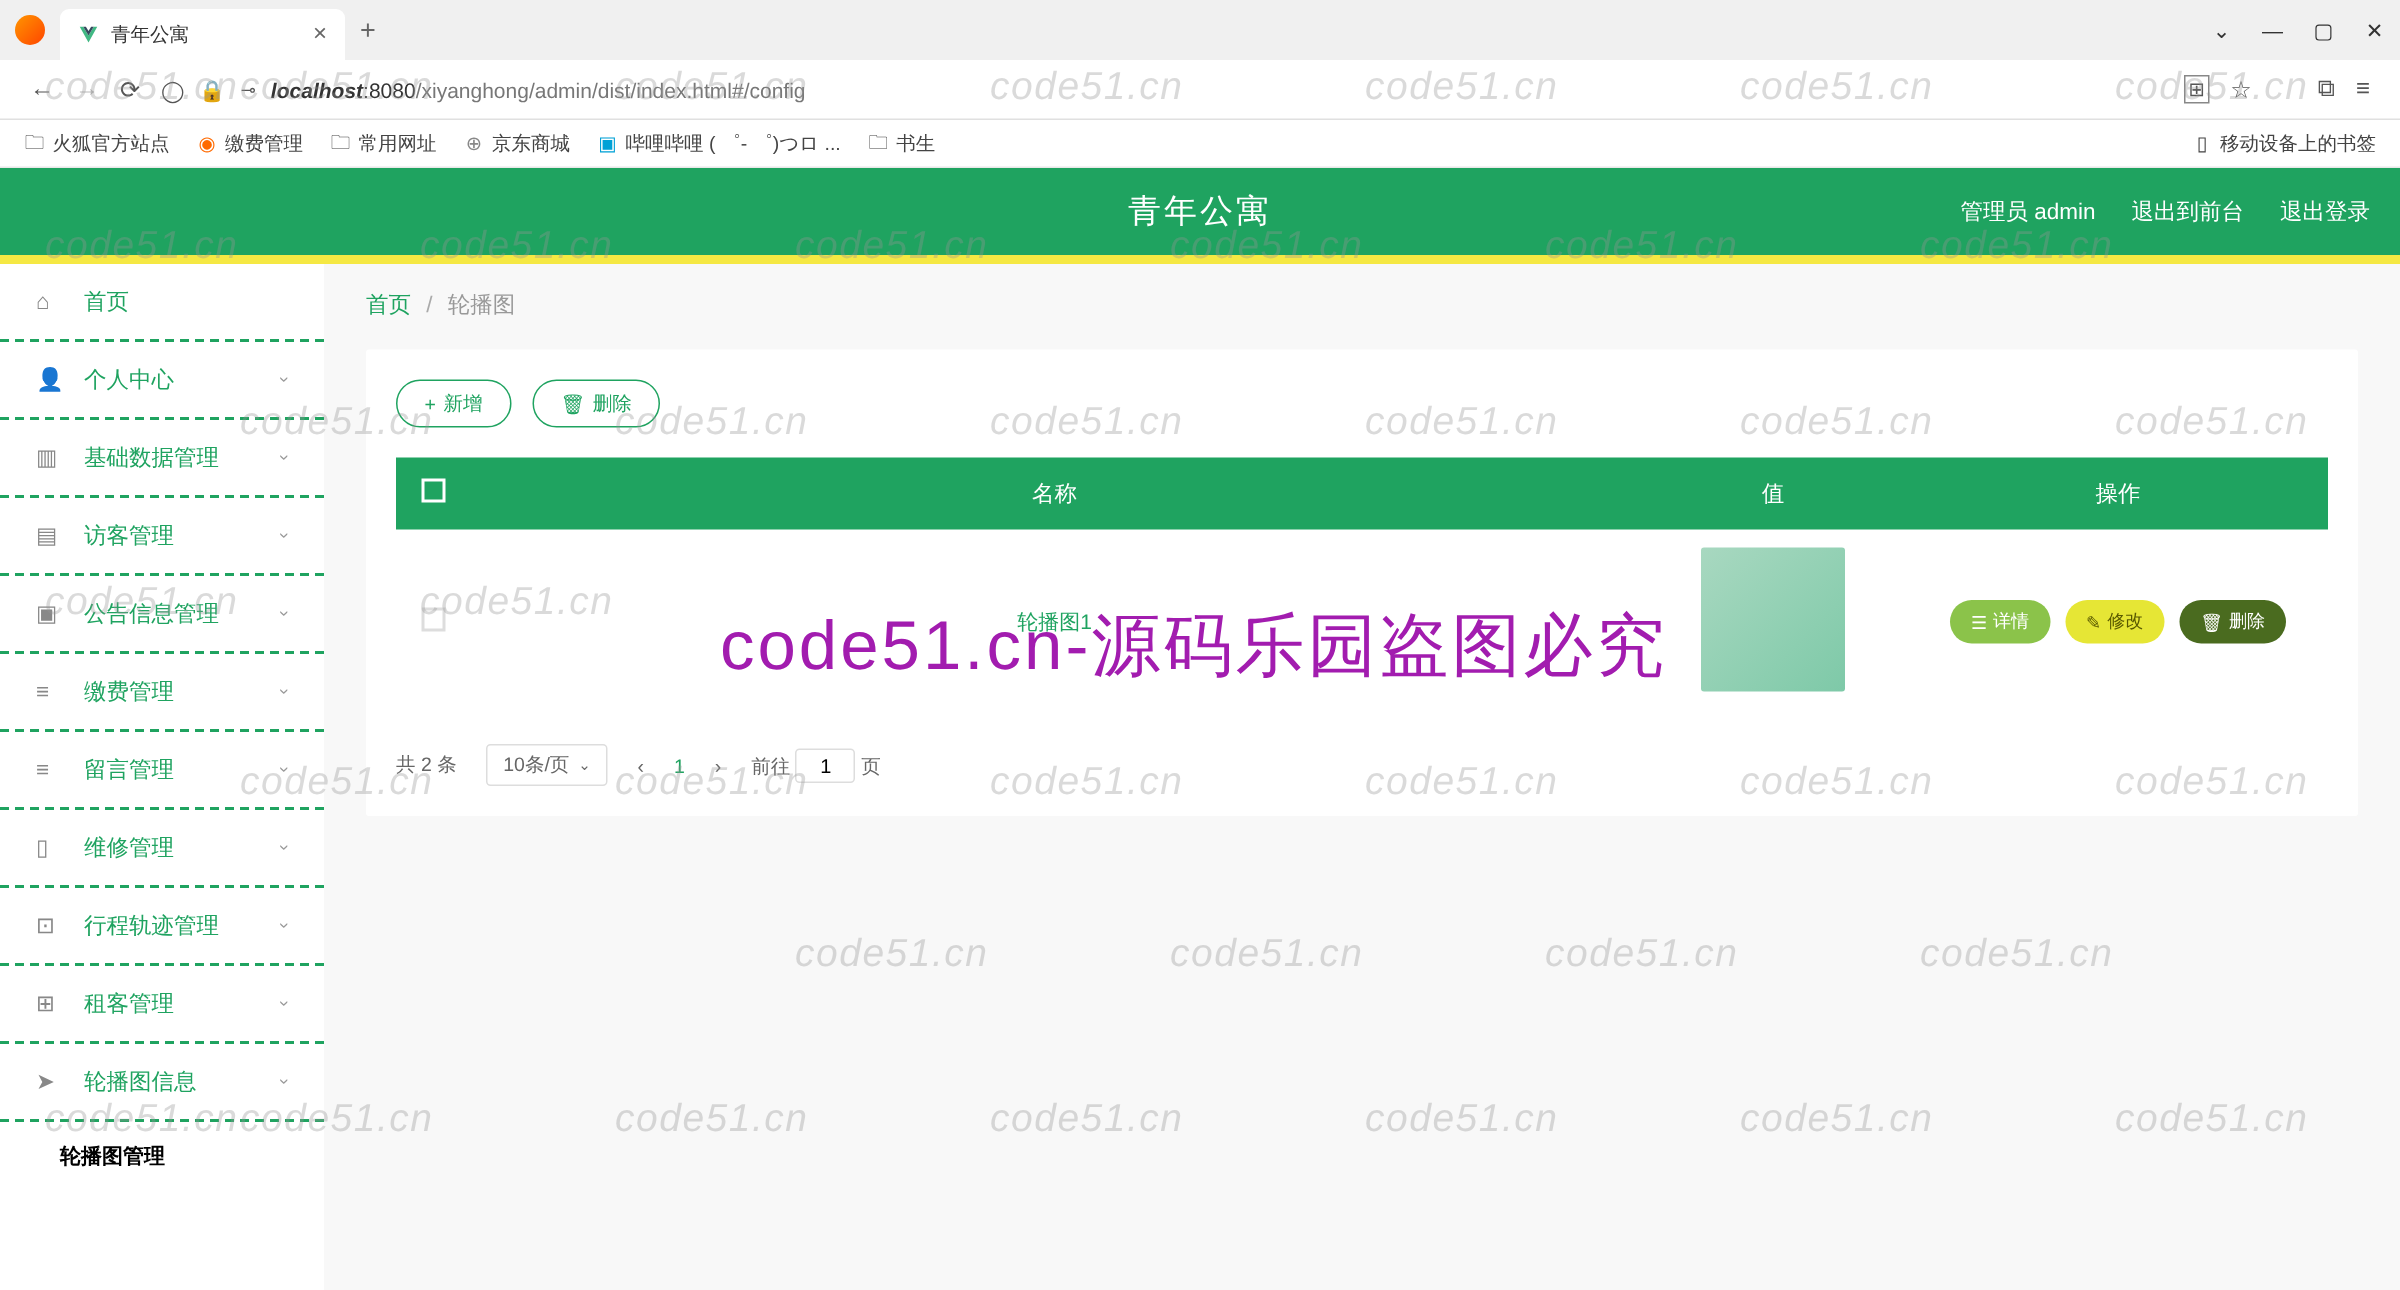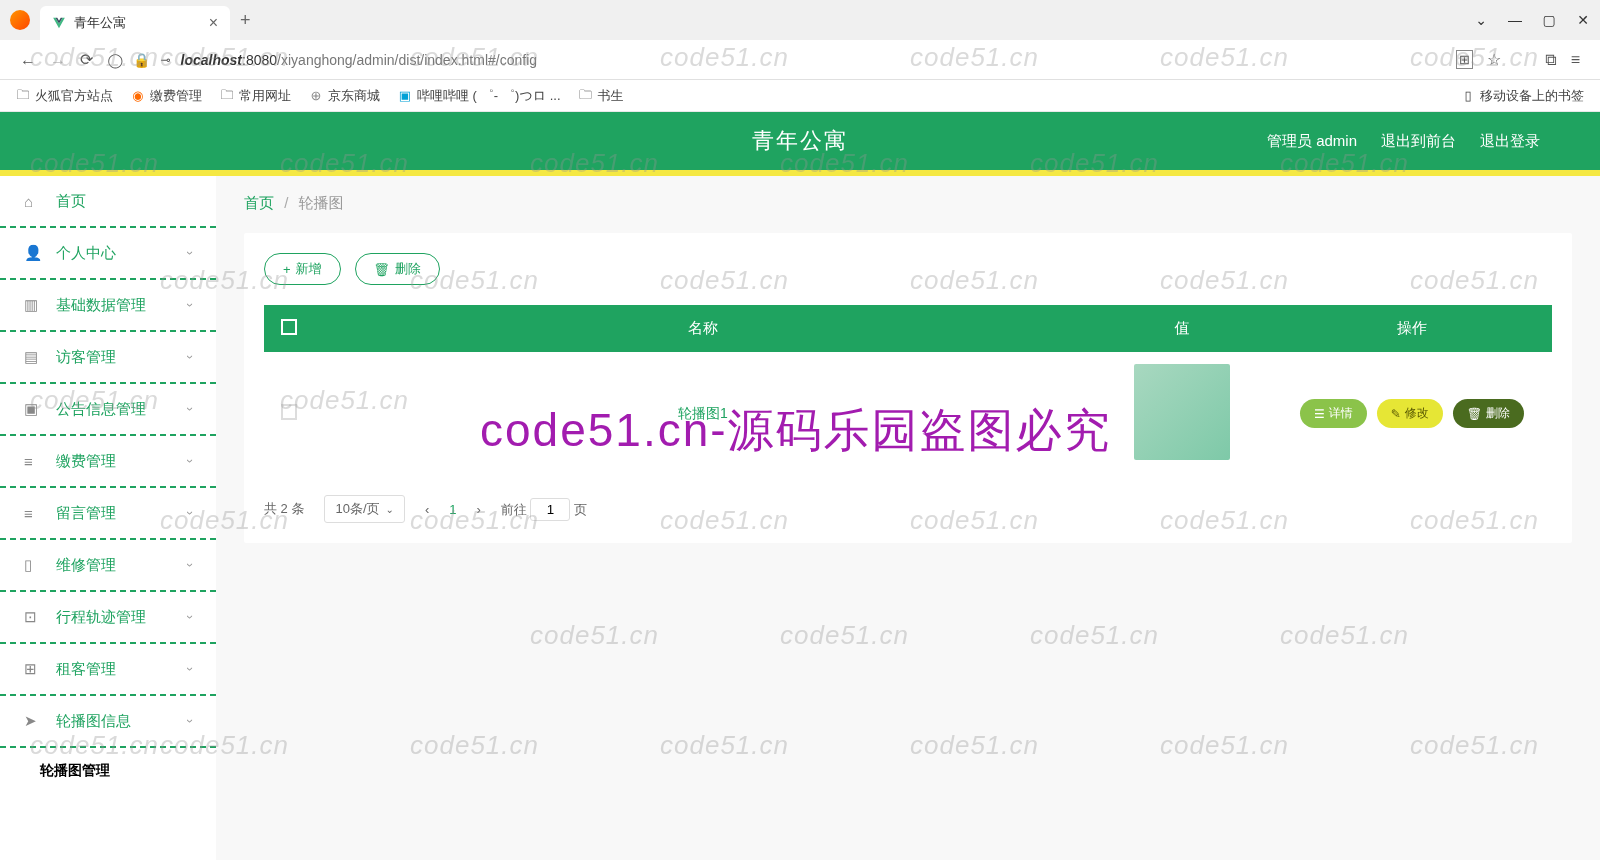--- a/index.html
+++ b/index.html
@@ -23,21 +23,21 @@
 .nav-right { display: flex; gap: 14px; color: #555; font-size: 16px; align-items: center; }
 
 .bookmarks { height: 32px; display: flex; align-items: center; padding: 0 16px; gap: 18px; font-size: 13px; color: #444; border-bottom: 1px solid #e8e8e8; }
 .bookmarks .bm { display: flex; align-items: center; gap: 5px; }
 .bookmarks .bm .ico { width: 14px; height: 14px; display: inline-flex; align-items: center; justify-content: center; }
 .bookmarks .right { margin-left: auto; }
 
 
 .app-header { height: 58px; background: #1fa360; display: flex; align-items: center; color: #fff; position: relative; }
 .app-header .title { position: absolute; left: 50%; transform: translateX(-50%); font-size: 22px; letter-spacing: 2px; }
-.app-header .right { margin-left: auto; display: flex; gap: 24px; padding-right: 60px; font-size: 15px; }
+.app-header .right { margin-left: auto; display: flex; gap: 24px; padding-right: 20px; font-size: 15px; }
 .yellow-bar { height: 6px; background: #f5e843; }
 
 
 .app-body { display: flex; height: calc(860px - 40px - 40px - 32px - 58px - 6px); }
 .sidebar { width: 216px; background: #fff; overflow-y: auto; }
 .side-item { display: flex; align-items: center; height: 52px; padding: 0 24px; color: #1fa360; font-size: 15px; border-bottom: 2px dashed #1fa360; position: relative; cursor: pointer; }
 .side-item .ico { width: 18px; margin-right: 14px; color: #888; }
 .side-item .chev { margin-left: auto; color: #999; font-size: 12px; transform: rotate(90deg); }
 .side-sub { padding-left: 40px; height: 46px; display: flex; align-items: center; font-size: 14px; color: #000000; font-weight: 600; }
 

